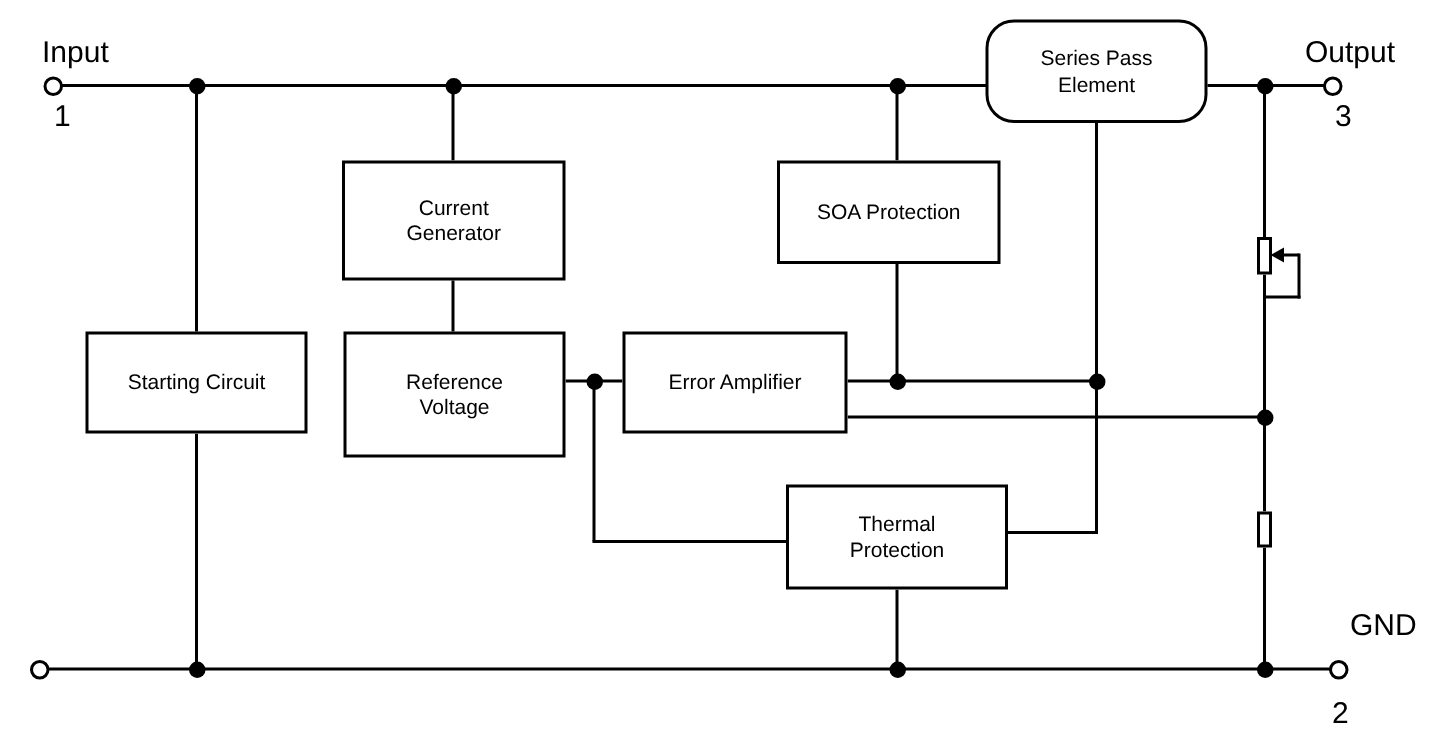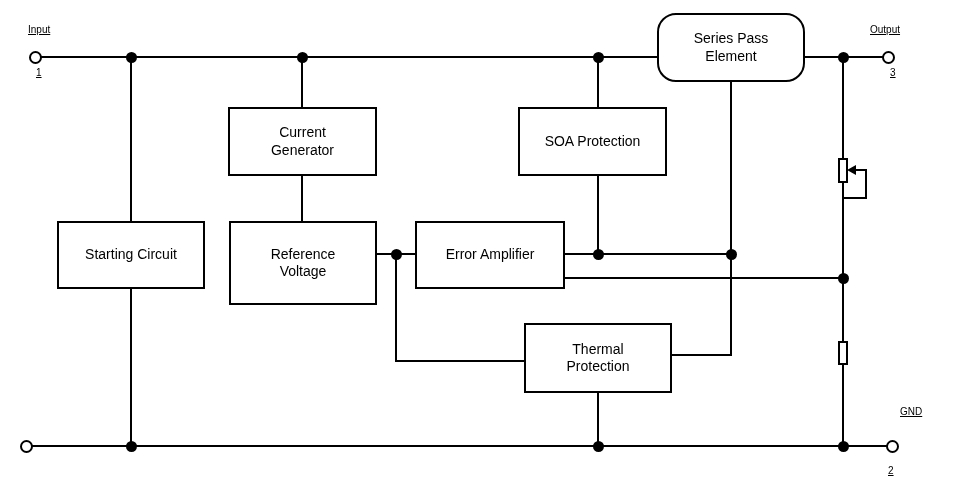--- a/index.html
+++ b/index.html
@@ -70,24 +70,23 @@
     position: absolute;
     width: 0;
     height: 0;
     border-top: 5px solid transparent;
     border-bottom: 5px solid transparent;
     border-right: 9px solid var(--line, #000000);
   }
   
   .tlabel {
     position: absolute;
-    font-size: 10px;
+    font-size: 20px;
     color: var(--text, #000000);
     white-space: nowrap;
-    text-decoration: underline;
   }
 </style>
 </head>
 <body>
 
 <div class="canvas">
 
   <div class="wire h" style="left:40px;  top:56px;  width:618px;"></div>
   <div class="wire h" style="left:805px; top:56px;  width:78px;"></div>
   <div class="wire h" style="left:377px; top:253px; width:38px;"></div>
@@ -130,21 +129,21 @@
   <div class="terminal" style="left:20px;  top:440px;"></div>
   <div class="terminal" style="left:886px; top:440px;"></div>
 
   <div class="resistor" style="left:838px; top:158px;"></div>
   <div class="arrow-left" style="left:847px; top:165px;"></div>
   <div class="resistor" style="left:838px; top:341px; height:24px;"></div>
 
   <div class="block" style="left:657px; top:13px;  width:148px; height:69px;border-radius:19px;">
     <span class="lbl narrow">Series Pass Element</span>
   </div>
-  <div class="block" style="left:228px; top:107px; width:149px; height:69px;">
+  <div class="block" style="left:228px; top:107px; width:149px; height:80px;">
     <span class="lbl narrow">Current Generator</span>
   </div>
   <div class="block" style="left:518px; top:107px; width:149px; height:69px;">
     <span class="lbl">SOA Protection</span>
   </div>
   <div class="block" style="left:57px;  top:221px; width:148px; height:68px;">
     <span class="lbl">Starting Circuit</span>
   </div>
   <div class="block" style="left:229px; top:221px; width:148px; height:84px;">
     <span class="lbl narrow">Reference Voltage</span>

